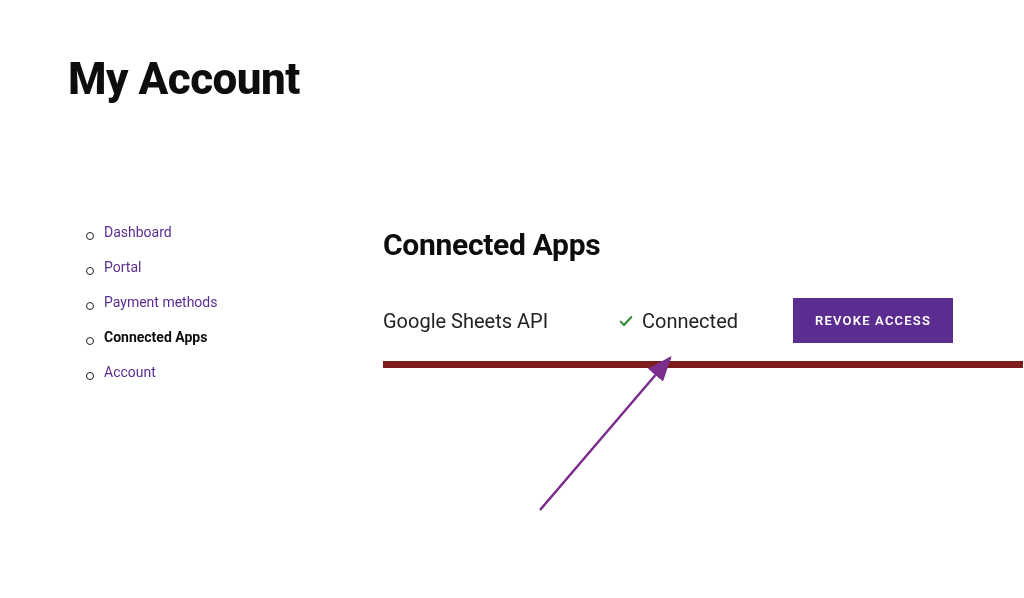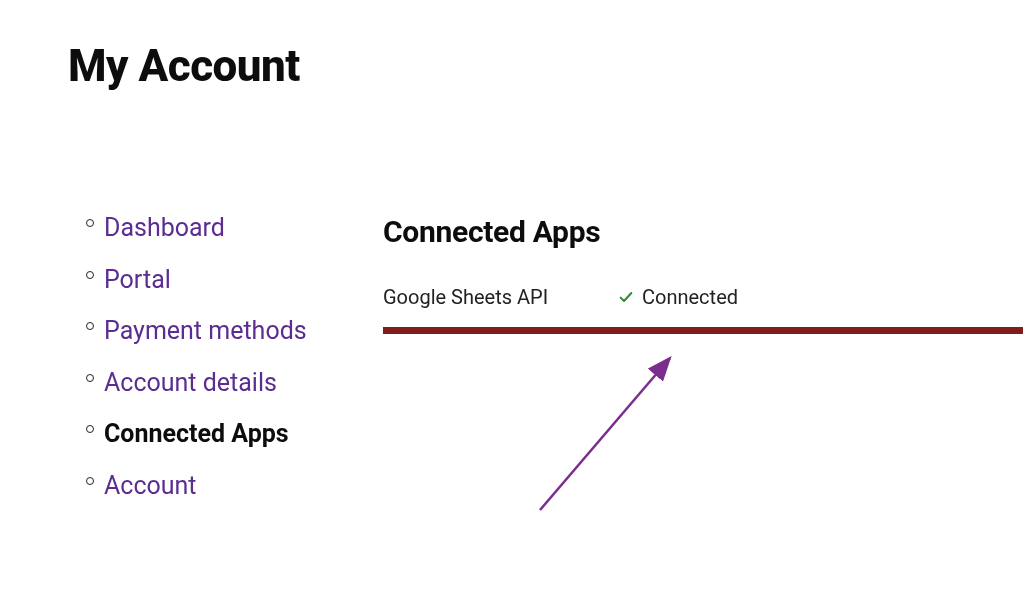--- a/index.html
+++ b/index.html
@@ -9,21 +9,21 @@
     }
     body {
       font-family: -apple-system, BlinkMacSystemFont, "Segoe UI", Roboto, Helvetica, Arial, sans-serif;
       background: #fff;
       color: #1a1a1a;
       width: 1024px;
       height: 598px;
       overflow: hidden;
     }
     .container {
-      padding: 40px 0 0 68px;
+      padding: 53px 0 0 68px;
     }
     .page-title {
       font-size: 44px;
       font-weight: 800;
       letter-spacing: -0.5px;
       color: #0d0d0d;
       margin-bottom: 110px;
     }
     .content-wrap {
       display: flex;
@@ -33,21 +33,21 @@
       width: 280px;
       flex-shrink: 0;
     }
     .sidebar ul {
       list-style: none;
       padding-left: 18px;
     }
     .sidebar li {
       position: relative;
       padding: 7px 0 7px 18px;
-      font-size: 25px;
+      font-size: 14px;
       line-height: 1.5;
     }
     .sidebar li::before {
       content: "";
       position: absolute;
       left: 0;
       top: 17px;
       width: 6px;
       height: 6px;
       border: 1.5px solid #222;
@@ -132,39 +132,39 @@
 
 <div class="container">
   <h1 class="page-title">My Account</h1>
 
   <div class="content-wrap">
     <nav class="sidebar">
       <ul>
         <li><a class="nav-link">Dashboard</a></li>
         <li><a class="nav-link">Portal</a></li>
         <li><a class="nav-link">Payment methods</a></li>
-        <li><a class="nav-link">Account details</a></li>
         <li><a class="nav-link active">Connected Apps</a></li>
         <li><a class="nav-link">Account</a></li>
       </ul>
     </nav>
 
     <main class="main">
       <h2 class="section-title">Connected Apps</h2>
 
       <div class="app-row">
         <div class="app-name">Google Sheets API</div>
         <div class="status-cell">
           <span class="check-icon">
             <svg viewBox="0 0 24 24" fill="none" stroke="#2e8b2e" stroke-width="3" stroke-linecap="round" stroke-linejoin="round">
               <polyline points="4,13 9,18 20,6"></polyline>
             </svg>
           </span>
           <span class="status-text">Connected</span>
         </div>
+        <button class="revoke-btn">REVOKE ACCESS</button>
       </div>
     </main>
   </div>
 </div>
 
 <svg class="annotation-arrow" width="180" height="170" viewBox="0 0 180 170">
   <defs>
     <marker id="arrowhead" markerWidth="10" markerHeight="8" refX="9" refY="4" orient="auto">
       <polygon points="0 0, 10 4, 0 8" fill="#7b2d8e"></polygon>
     </marker>

